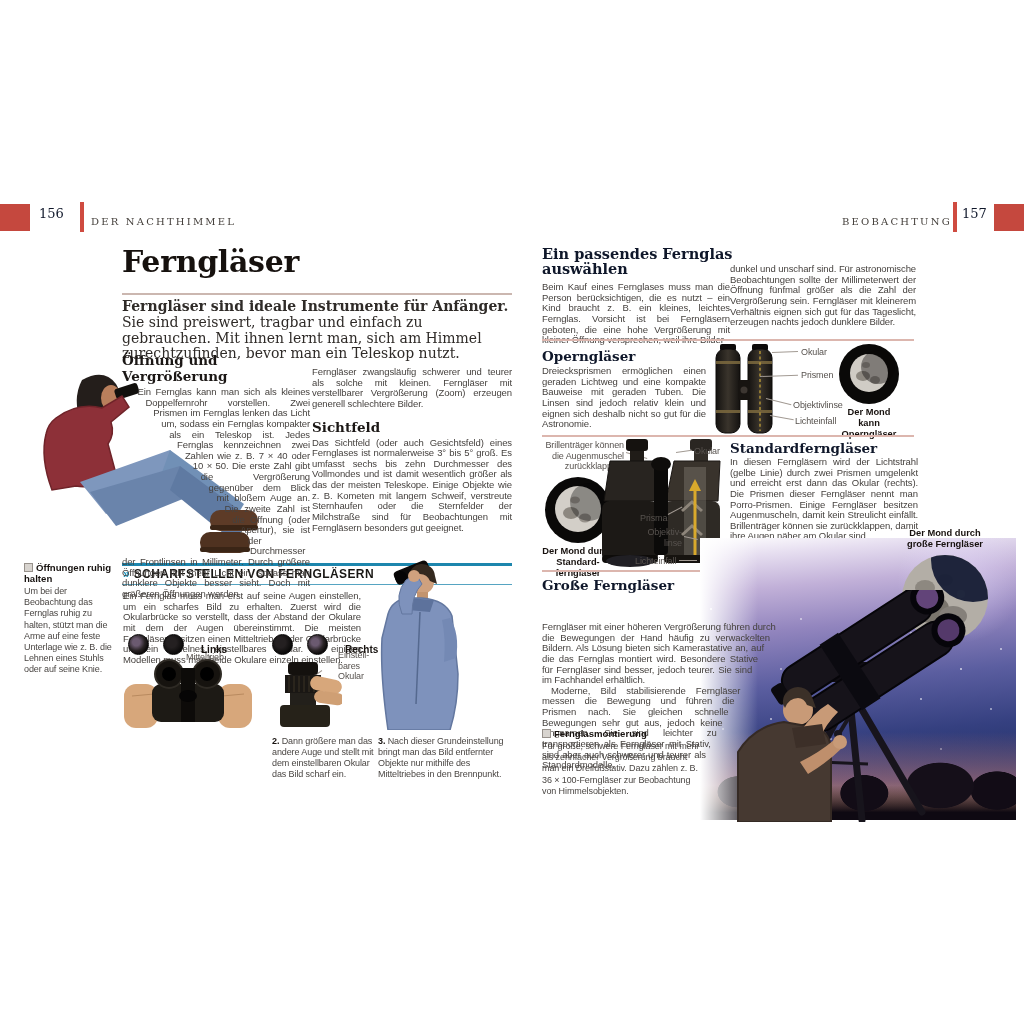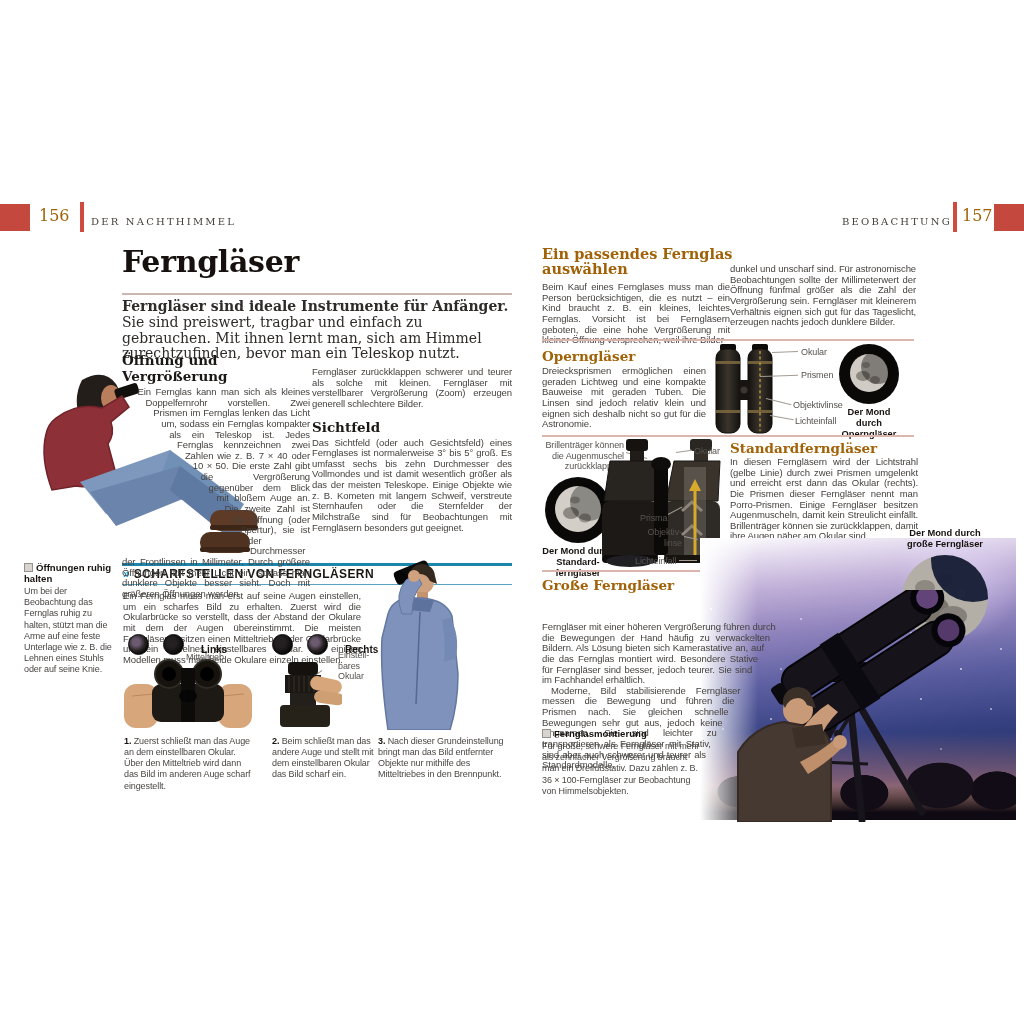--- a/index.html
+++ b/index.html
@@ -4,31 +4,31 @@
 <style>
   html,body{margin:0;padding:0;background:#ffffff;}
   #page{position:relative;width:1024px;height:1024px;background:#ffffff;overflow:hidden;
         font-family:"Liberation Sans",sans-serif;color:#43403d;}
   .abs{position:absolute;}
   .serif{font-family:"DejaVu Serif","Liberation Serif",serif;}
   .body-txt{font-size:9.5px;line-height:1.12;letter-spacing:-0.1px;text-align:justify;color:#46423f;}
   .cap-txt{font-size:9px;line-height:1.24;letter-spacing:-0.1px;color:#4a4643;}
   .lbl{font-size:9px;line-height:1.18;color:#57524e;letter-spacing:-0.1px;}
   .pre{white-space:pre-line;}
-  .h-sec{font-family:"DejaVu Serif","Liberation Serif",serif;font-weight:bold;color:#a16207;font-size:13.5px;line-height:1.05;}
+  .h-sec{font-family:"DejaVu Serif","Liberation Serif",serif;font-weight:bold;color:#0f172a;font-size:13.5px;line-height:1.05;}
   .redblock{background:#c5483e;}
   .redbar{background:#cf4b40;}
   .divider{height:2px;background:#dcb6ae;}
   .ldr{position:absolute;background:#a29a93;height:1px;transform-origin:left center;}
   .cap-head{font-size:9.6px;font-weight:bold;color:#17120f;line-height:1.15;}
   .sq-icon{display:inline-block;width:7px;height:7px;border:1.6px solid #97918b;background:#d8d4cf;vertical-align:-1px;margin-right:3px;}
   .moon-cap{font-size:9.3px;font-weight:bold;color:#17110e;line-height:1.18;text-align:center;}
   
   .kicker{font-family:"DejaVu Serif","Liberation Serif",serif;font-size:10px;letter-spacing:2.2px;color:#45403c;}
-  .pagenum{font-family:"DejaVu Serif","Liberation Serif",serif;font-size:16px;color:#a16207;}
+  .pagenum{font-family:"DejaVu Serif","Liberation Serif",serif;font-size:13px;color:#0f172a;}
   
   #title{font-size:30px;font-weight:bold;color:#16110e;letter-spacing:-0.3px;}
   #title-rule{width:390px;height:2px;background:#cbb7b0;}
   #intro{width:392px;font-size:14px;line-height:1.13;color:#2f2b28;}
   .colhead{font-family:"DejaVu Serif","Liberation Serif",serif;font-weight:bold;font-size:13.5px;color:#1b1715;margin:0 0 3px 0;}
   .wrapshape{float:left;width:128px;height:112px;margin-top:50px;shape-outside:polygon(0% 0%,6% 0%,100% 100%,0% 100%);}
   .wrapshape-r{float:right;width:86px;height:92px;margin-top:44px;shape-outside:polygon(88% 0%,100% 0%,100% 100%,0% 100%);}
   
   #fbox{left:122px;top:558px;width:390px;height:246px;}
   .fb-rule{position:absolute;left:0;width:390px;background:#1d86ad;}
@@ -99,21 +99,21 @@
       <rect x="182" y="175" width="50" height="5" rx="2" fill="#3a2516"></rect>
     </svg>
   </div>
 
   <div class="abs" style="left:122px;top:352px;width:188px;z-index:2;">
     <h3 class="colhead">Öffnung und Vergrößerung</h3>
     <div class="body-txt"><div class="wrapshape"></div><span>Ein Fernglas kann man sich als kleines Doppelfernrohr vorstellen. Zwei Prismen im Fernglas lenken das Licht um, sodass ein Fernglas kompakter als ein Teleskop ist. Jedes Fernglas kennzeichnen zwei Zahlen wie z. B. 7 × 40 oder 10 × 50. Die erste Zahl gibt die Vergrößerung gegenüber dem Blick mit bloßem Auge an. Die zweite Zahl ist die Öffnung (oder Apertur), sie ist der Durchmesser der Frontlinsen in Millimeter. Durch größere Öffnungen fällt mehr Licht ein, sodass man dunklere Objekte besser sieht. Doch mit größeren Öffnungen werden</span></div>
   </div>
 
   <div class="abs" style="left:312px;top:367px;width:200px;z-index:2;">
-    <p class="body-txt" style="margin:0;">Ferngläser zurückklappen schwerer und teurer als solche mit kleinen. Ferngläser mit verstellbarer Vergrößerung (Zoom) erzeugen generell schlechtere Bilder.</p>
+    <p class="body-txt" style="margin:0;">Ferngläser zwangsläufig schwerer und teurer als solche mit kleinen. Ferngläser mit verstellbarer Vergrößerung (Zoom) erzeugen generell schlechtere Bilder.</p>
     <h3 class="colhead" style="margin:9px 0 3px 0;">Sichtfeld</h3>
     <p class="body-txt" style="margin:0;">Das Sichtfeld (oder auch Gesichtsfeld) eines Fernglases ist normalerweise 3° bis 5° groß. Es umfasst sechs bis zehn Durchmesser des Vollmondes und ist damit wesentlich größer als das der meisten Teleskope. Einige Objekte wie z. B. Kometen mit langem Schweif, verstreute Sternhaufen oder die Sternfelder der Milchstraße sind für Beobachtungen mit Ferngläsern besonders gut geeignet.</p>
   </div>
 
   <div class="abs" style="left:24px;top:562px;width:96px;">
     <div class="cap-head"><span class="sq-icon"></span><span>Öffnungen ruhig halten</span></div>
     <div class="cap-txt" style="margin-top:2px;">Um bei der Beobachtung das Fernglas ruhig zu halten, stützt man die Arme auf eine feste Unterlage wie z. B. die Lehnen eines Stuhls oder auf seine Knie.</div>
   </div>
 
   <div id="fbox" class="abs">
@@ -189,22 +189,21 @@
         <rect x="8" y="47" width="50" height="22" rx="4" fill="#262219"></rect>
         <g transform="rotate(12 54 27)">
             <rect x="38" y="20" width="32" height="14" rx="7" fill="#d7a77b"></rect>
           </g>
         <g transform="rotate(8 57 40)">
             <rect x="42" y="34" width="30" height="12" rx="6" fill="#cf9f74"></rect>
           </g>
       </svg>
     </div>
 
-    <div class="abs cap-txt" style="left:2px;top:178px;width:130px;"><span class="step-num">1.</span><span> Zuerst schließt man das Auge an dem einstellbaren Okular. Über den Mitteltrieb wird dann das Bild im anderen Auge scharf eingestellt.</span></div>
-    <div class="abs cap-txt" style="left:150px;top:178px;width:102px;"><span class="step-num">2.</span><span> Beim schließt man das andere Auge und stellt mit dem einstellbaren Okular das Bild scharf ein.</span></div>
+    <div class="abs cap-txt" style="left:150px;top:178px;width:102px;"><span class="step-num">2.</span><span> Dann größere man das andere Auge und stellt mit dem einstellbaren Okular das Bild scharf ein.</span></div>
     <div class="abs cap-txt" style="left:256px;top:178px;width:132px;"><span class="step-num">3.</span><span> Nach dieser Grundeinstellung bringt man das Bild entfernter Objekte nur mithilfe des Mitteltriebes in den Brennpunkt.</span></div>
   </div>
 
   <h3 class="abs h-sec" style="left:542px;top:246px;width:200px;font-size:14.5px;margin:0;">Ein passendes Fernglas auswählen</h3>
   <div class="abs body-txt" style="left:542px;top:282px;width:188px;">Beim Kauf eines Fernglases muss man die Person berücksichtigen, die es nutzt – ein Kind braucht z. B. ein kleines, leichtes Fernglas. Vorsicht ist bei Ferngläsern geboten, die eine hohe Vergrößerung mit kleiner Öffnung versprechen, weil ihre Bilder</div>
   <div class="abs body-txt" style="left:730px;top:264px;width:186px;">dunkel und unscharf sind. Für astronomische Beobachtungen sollte der Millimeterwert der Öffnung fünfmal größer als die Zahl der Vergrößerung sein. Ferngläser mit kleinerem Verhältnis eignen sich gut für das Tageslicht, erzeugen nachts jedoch dunklere Bilder.</div>
 
   <div class="abs divider" style="left:542px;top:339px;width:372px;"></div>
 
   <h3 class="abs h-sec" style="left:542px;top:349px;margin:0;">Operngläser</h3>
@@ -246,21 +245,21 @@
       <circle cx="31" cy="31" r="30" fill="#0a0908"></circle>
       <circle cx="31" cy="30" r="19" fill="#d0ccc5"></circle>
       <ellipse cx="25" cy="33" rx="7" ry="5" fill="#8d8880"></ellipse>
       <ellipse cx="37" cy="37" rx="5" ry="4" fill="#96918a"></ellipse>
       <ellipse cx="28" cy="22" rx="4" ry="3" fill="#a19c94"></ellipse>
       <circle cx="40" cy="24" r="17" fill="rgba(7,6,6,.4)"></circle>
       <circle cx="31" cy="30" r="19" fill="none" stroke="#0a0908" stroke-width="0"></circle>
     </svg>
   </div>
   <div class="abs moon-cap pre" style="left:826px;top:407px;width:86px;">Der Mond
-durch
+kann
 Operngläser</div>
 
   <div class="abs divider" style="left:542px;top:435px;width:372px;"></div>
 
   <div class="abs lbl pre" style="left:534px;top:440px;width:90px;text-align:right;">Brillenträger können
 die Augenmuschel
 zurückklappen.</div>
   <div class="ldr" style="left:626px;top:452px;width:22px;transform:rotate(16deg);"></div>
 
   <div class="abs" style="left:544px;top:476px;width:68px;height:68px;">

